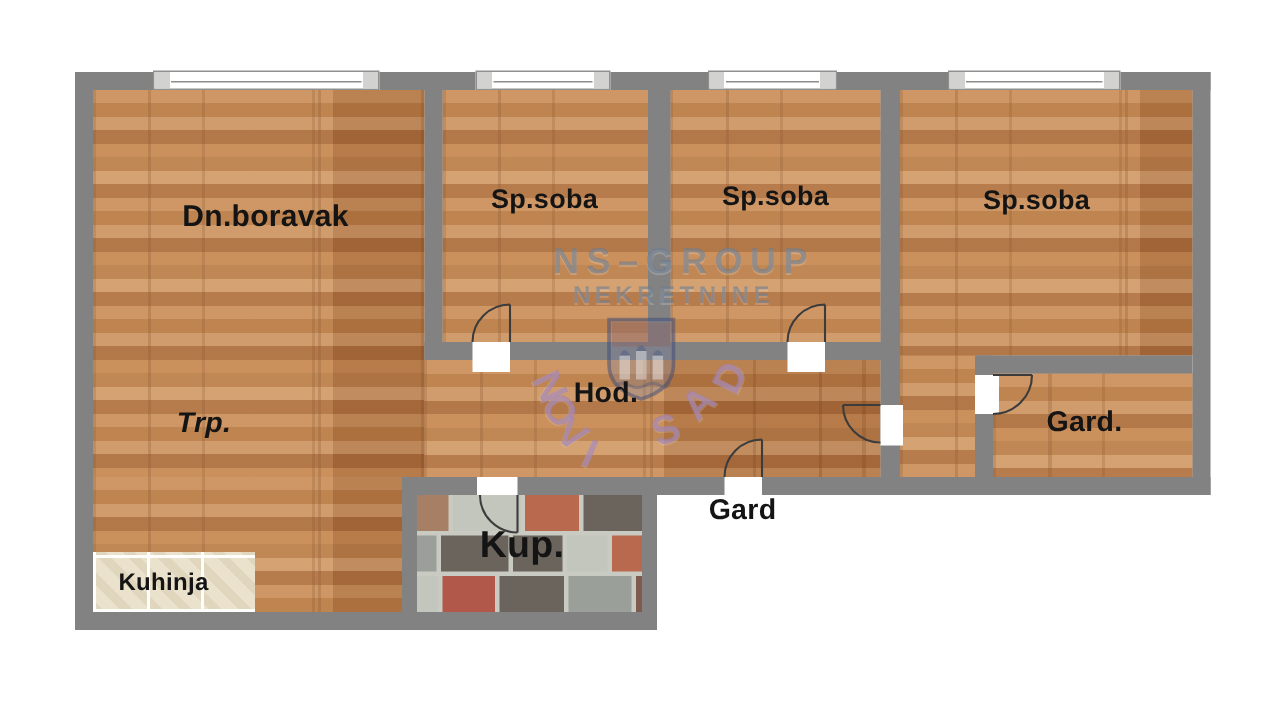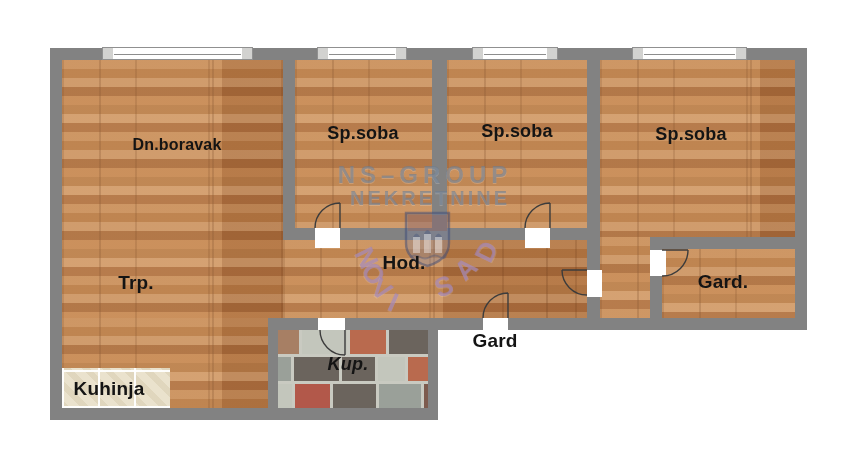--- a/index.html
+++ b/index.html
@@ -52,20 +52,21 @@
   .label{
     transform:translate(-50%,-50%);
     color:var(--ink);font-weight:bold;white-space:nowrap;letter-spacing:0.2px;
   }
   #doors{position:absolute;left:0;top:0;pointer-events:none;}
   #doors path{fill:none;stroke:#3c3c3c;stroke-width:1.4;}
   .wm-line{
     position:absolute;transform:translate(-50%,-50%);
     color:var(--wm-text);font-weight:bold;white-space:nowrap;
     text-shadow:0 1px 0 rgba(255,255,255,0.18);
+    margin-left:31px;
   }
   .wm-letter{
     position:absolute;color:var(--wm-city);font-weight:bold;
     font-size:27px;line-height:1;
     text-shadow:0 1px 0 rgba(255,255,255,0.15);
   }
   #shield{position:absolute;left:403px;top:211px;}
 </style>
 </head>
 <body>
@@ -127,21 +128,21 @@
   <svg id="doors" width="855" height="469" viewBox="0 0 855 469">
     <path d="M340,228 L340,203 M315,228 A25,25 0 0 1 340,203"></path>
     <path d="M550,228 L550,203 M525,228 A25,25 0 0 1 550,203"></path>
     <path d="M587,270 L562,270 M562,270 A25,25 0 0 0 587,295"></path>
     <path d="M662,250 L688,250 M688,250 A26,26 0 0 1 662,276"></path>
     <path d="M345,330 L345,355 M345,355 A25,25 0 0 1 320,330"></path>
     <path d="M508,318 L508,293 M508,293 A25,25 0 0 0 483,318"></path>
   </svg>
 
   <div class="wm-line" style="left:425px;top:175px;font-size:24px;letter-spacing:5px;">NS–GROUP</div>
-  <div class="wm-line" style="left:430px;top:198px;font-size:20px;letter-spacing:3px;">NEKRETNINE</div>
+  <div class="wm-line" style="left:418px;top:198px;font-size:16px;letter-spacing:3px;">NEKRETNINE</div>
 
   <svg id="shield" width="49" height="57" viewBox="0 0 49 57">
     <g opacity="0.75">
       <path d="M3,2 H46 V32 C46,45 36,51.5 24.5,55 C13,51.5 3,45 3,32 Z" fill="rgba(118,128,162,0.40)" stroke="rgba(55,72,120,0.65)" stroke-width="2.4"></path>
       <rect x="5" y="4" width="39" height="16" fill="rgba(150,85,72,0.38)"></rect>
       <rect x="10" y="26" width="7" height="16" fill="rgba(236,239,246,0.60)"></rect>
       <path d="M10,26 Q13.5,19 17,26 Z" fill="rgba(70,86,130,0.55)"></path>
       <rect x="21" y="23" width="7" height="19" fill="rgba(236,239,246,0.60)"></rect>
       <path d="M21,23 Q24.5,15 28,23 Z" fill="rgba(70,86,130,0.55)"></path>
       <rect x="32" y="26" width="7" height="16" fill="rgba(236,239,246,0.60)"></rect>
@@ -153,24 +154,24 @@
   <div id="city-arc">
       <span class="wm-letter" style="left: 366px; top: 258px; transform: translate(-50%, -50%) rotate(64deg);">N</span>
       <span class="wm-letter" style="left: 373px; top: 274px; transform: translate(-50%, -50%) rotate(51deg);">O</span>
       <span class="wm-letter" style="left: 381px; top: 290px; transform: translate(-50%, -50%) rotate(37deg);">V</span>
       <span class="wm-letter" style="left: 393px; top: 303px; transform: translate(-50%, -50%) rotate(24deg);">I</span>
       <span class="wm-letter" style="left: 444px; top: 287px; transform: translate(-50%, -50%) rotate(-20deg);">S</span>
       <span class="wm-letter" style="left: 466px; top: 269px; transform: translate(-50%, -50%) rotate(-44deg);">A</span>
       <span class="wm-letter" style="left: 487px; top: 252px; transform: translate(-50%, -50%) rotate(-64deg);">D</span>
     </div>
 
-  <div class="label" style="left:177px;top:145px;font-size:16px;">Dn.boravak</div>
+  <div class="label" style="left:177px;top:145px;font-size:20px;">Dn.boravak</div>
   <div class="label" style="left:363px;top:133px;font-size:18px;">Sp.soba</div>
   <div class="label" style="left:517px;top:131px;font-size:18px;">Sp.soba</div>
   <div class="label" style="left:691px;top:134px;font-size:18px;">Sp.soba</div>
-  <div class="label" style="left:136px;top:283px;font-size:19px;">Trp.</div>
+  <div class="label" style="left:136px;top:283px;font-size:19px;font-style:italic;">Trp.</div>
   <div class="label" style="left:404px;top:263px;font-size:19px;">Hod.</div>
   <div class="label" style="left:495px;top:341px;font-size:19px;">Gard</div>
   <div class="label" style="left:723px;top:282px;font-size:19px;">Gard.</div>
-  <div class="label" style="left:109px;top:389px;font-size:19px;">Kuhinja</div>
-  <div class="label" style="left:348px;top:364px;font-size:18px;font-style:italic;">Kup.</div>
+  <div class="label" style="left:109px;top:389px;font-size:16px;">Kuhinja</div>
+  <div class="label" style="left:348px;top:364px;font-size:25px;">Kup.</div>
 
 </div>
 
 </body></html>

